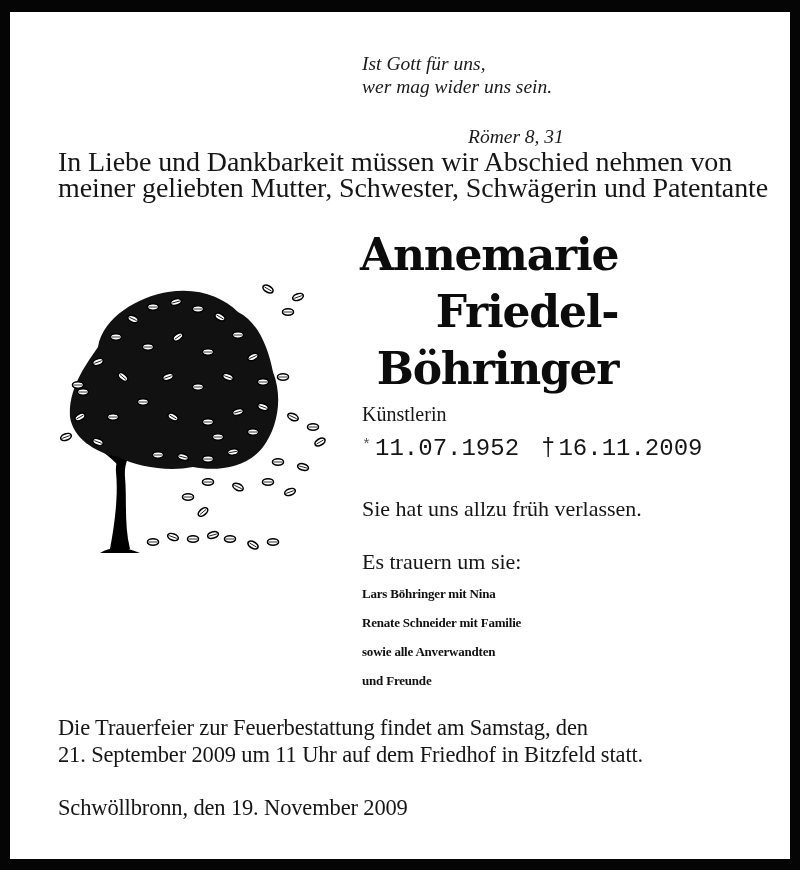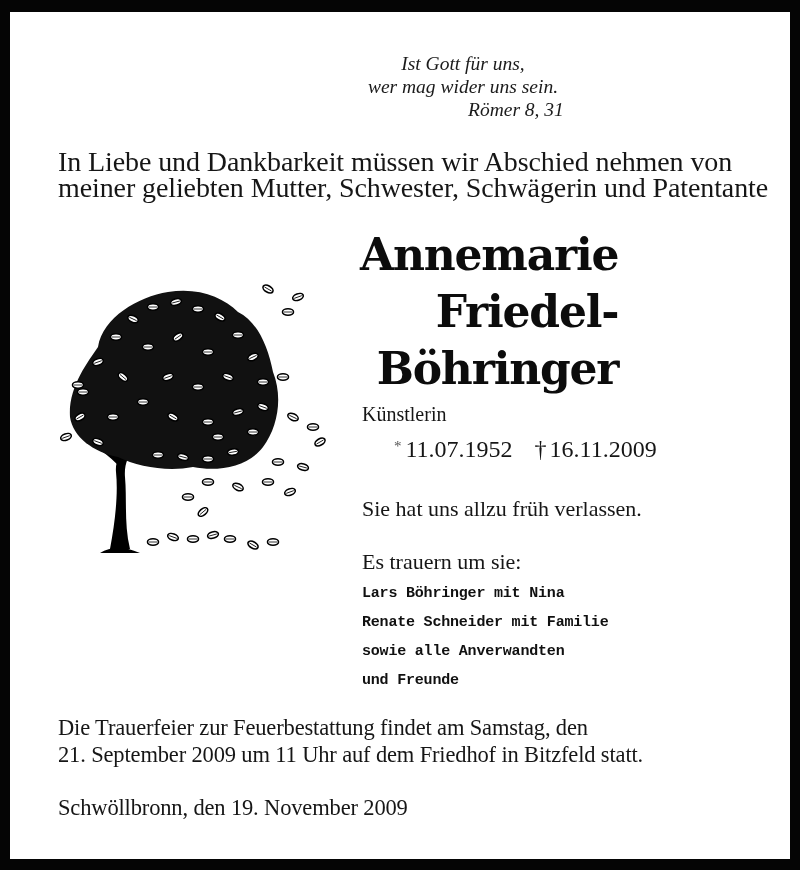--- a/index.html
+++ b/index.html
@@ -26,25 +26,25 @@
     .abs { position: absolute; white-space: nowrap; }
 
     .verse {
       left: 352px;
       top: 40px;
       font-family: "Liberation Serif", serif;
       font-style: italic;
       font-size: 19.5px;
       line-height: 23px;
       color: #1b1b1b;
-      text-align: center;
     }
     .verse .ref {
       display: block;
       padding-left: 106px;
+      margin-top: 27px;
     }
 
     .intro {
       left: 48px;
       top: 137px;
       font-family: "Liberation Serif", serif;
       font-size: 28px;
       line-height: 26px;
       letter-spacing: -0.1px;
     }
@@ -64,24 +64,23 @@
     .profession {
       left: 352px;
       top: 390px;
       font-family: "Liberation Serif", serif;
       font-size: 20px;
       line-height: 24px;
     }
     .dates {
       left: 352px;
       top: 420px;
-      font-family: Liberation Serif, serif;
+      font-family: Liberation Mono, monospace;
       font-size: 24px;
       line-height: 28px;
-      margin-left: 32px;
     }
     .dates .birth-mark { font-size: 15px; vertical-align: 6px; margin-right: 4px; color:#555; }
     .dates .gap { display: inline-block; width: 22px; }
     .dates .death-mark { margin-right: 3px; }
 
     .early {
       left: 352px;
       top: 484px;
       font-family: "Liberation Serif", serif;
       font-size: 22px;
@@ -91,23 +90,23 @@
     .mourn-label {
       left: 352px;
       top: 537px;
       font-family: "Liberation Serif", serif;
       font-size: 22px;
       line-height: 26px;
     }
     .mourners {
       left: 352px;
       top: 567px;
-      font-family: Liberation Mono, monospace;
+      font-family: Liberation Serif, serif;
       font-weight: bold;
-      font-size: 15px;
+      font-size: 13px;
       line-height: 29px;
       letter-spacing: -0.2px;
       color: #101010;
     }
     .mourners div { white-space: nowrap; }
 
     .ceremony {
       left: 48px;
       top: 702px;
       font-family: "Liberation Serif", serif;

